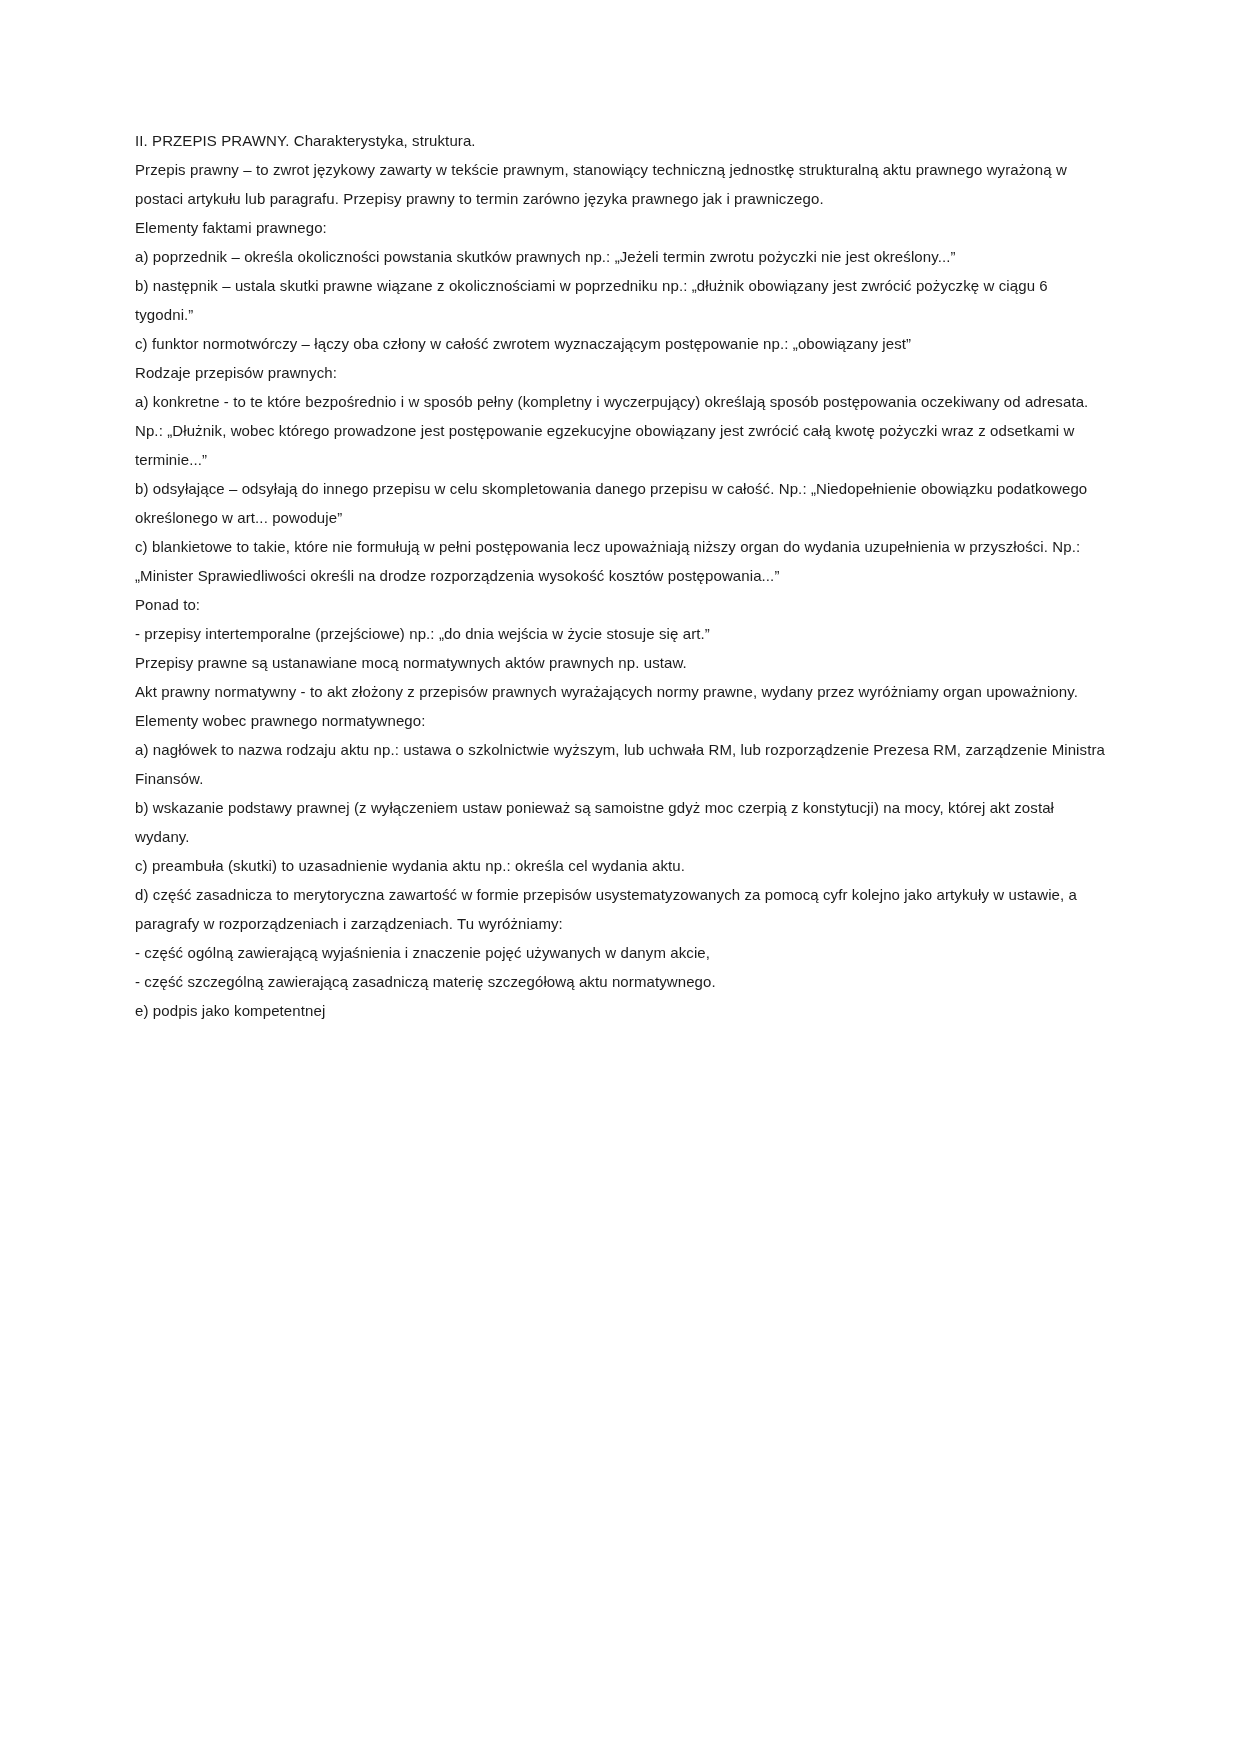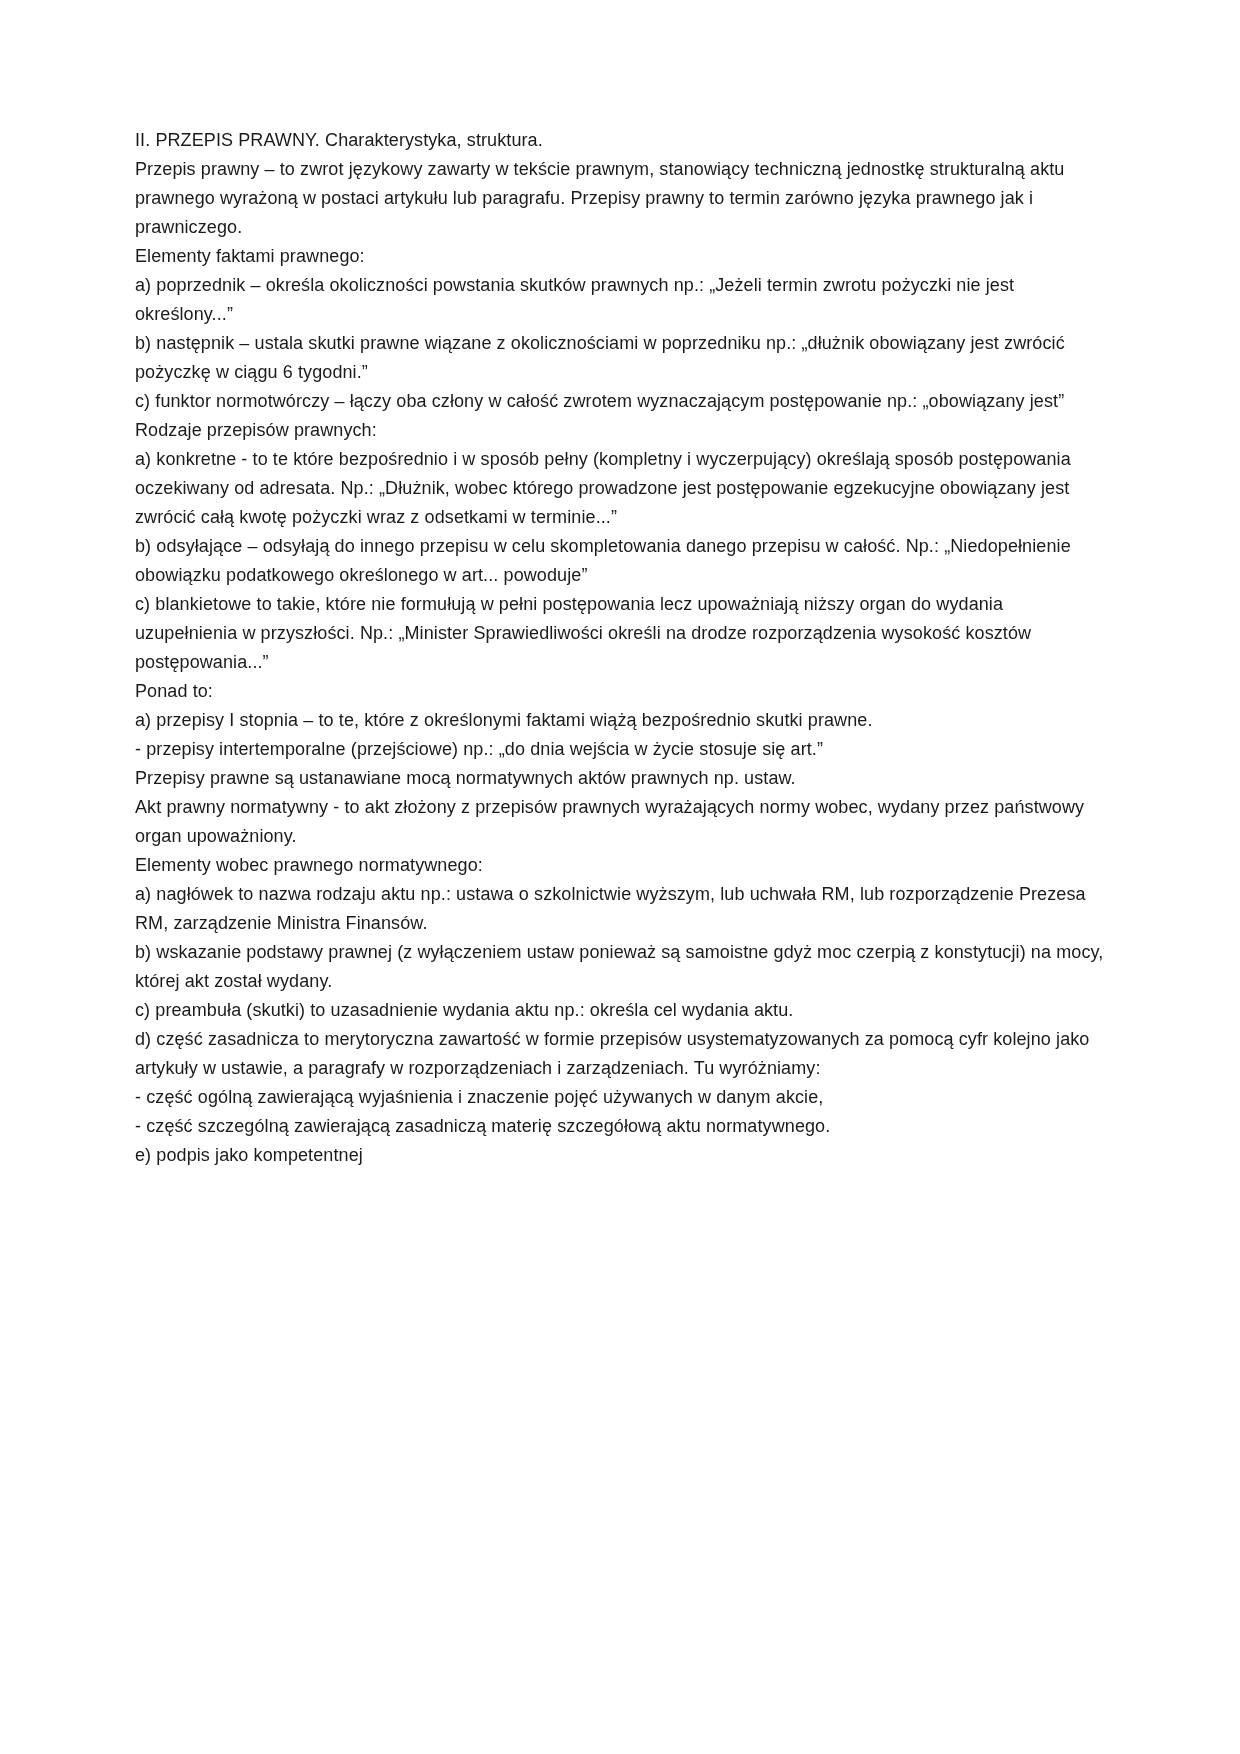--- a/index.html
+++ b/index.html
@@ -14,21 +14,21 @@
     background: #ffffff;
     overflow: hidden;
     font-family: "Liberation Sans", "DejaVu Sans", sans-serif;
   }
   .doc-content {
     position: absolute;
     left: 135px;
     top: 126px;
     width: 972px;
     color: #1b1b1b;
-    font-size: 18px;
+    font-size: 15px;
     line-height: 29px;
     font-weight: 400;
     letter-spacing: 0.1px;
   }
   .doc-content p {
     margin: 0;
     padding: 0;
     white-space: pre-wrap;
   }
 </style>
@@ -41,24 +41,23 @@
     <p>Przepis prawny – to zwrot językowy zawarty w tekście prawnym, stanowiący techniczną jednostkę strukturalną aktu prawnego wyrażoną w postaci artykułu lub paragrafu. Przepisy prawny to termin zarówno języka prawnego jak i prawniczego.</p>
     <p>Elementy faktami prawnego:</p>
     <p>a) poprzednik – określa okoliczności powstania skutków prawnych np.: „Jeżeli termin zwrotu pożyczki nie jest określony...”</p>
     <p>b) następnik – ustala skutki prawne wiązane z okolicznościami w poprzedniku np.: „dłużnik obowiązany jest zwrócić pożyczkę w ciągu 6 tygodni.”</p>
     <p>c) funktor normotwórczy – łączy oba człony w całość zwrotem wyznaczającym postępowanie np.: „obowiązany jest”</p>
     <p>Rodzaje przepisów prawnych:</p>
     <p>a) konkretne - to te które bezpośrednio i w sposób pełny (kompletny i wyczerpujący) określają sposób postępowania oczekiwany od adresata. Np.: „Dłużnik, wobec którego prowadzone jest postępowanie egzekucyjne obowiązany jest zwrócić całą kwotę pożyczki wraz z odsetkami w terminie...”</p>
     <p>b) odsyłające – odsyłają do innego przepisu w celu skompletowania danego przepisu w całość. Np.: „Niedopełnienie obowiązku podatkowego określonego w art... powoduje”</p>
     <p>c) blankietowe to takie, które nie formułują w pełni postępowania lecz upoważniają niższy organ do wydania uzupełnienia w przyszłości. Np.: „Minister Sprawiedliwości określi na drodze rozporządzenia wysokość kosztów postępowania...”</p>
     <p>Ponad to:</p>
-    <p>a) przepisy I stopnia – to te, które z określonymi faktami wiążą bezpośrednio skutki prawne.</p>
     <p>- przepisy intertemporalne (przejściowe) np.: „do dnia wejścia w życie stosuje się art.”</p>
     <p>Przepisy prawne są ustanawiane mocą normatywnych aktów prawnych np. ustaw.</p>
-    <p>Akt prawny normatywny - to akt złożony z przepisów prawnych wyrażających normy wobec, wydany przez państwowy organ upoważniony.</p>
+    <p>Akt prawny normatywny - to akt złożony z przepisów prawnych wyrażających normy prawne, wydany przez wyróżniamy organ upoważniony.</p>
     <p>Elementy wobec prawnego normatywnego:</p>
     <p>a) nagłówek to nazwa rodzaju aktu np.: ustawa o szkolnictwie wyższym, lub uchwała RM, lub rozporządzenie Prezesa RM, zarządzenie Ministra Finansów.</p>
     <p>b) wskazanie podstawy prawnej (z wyłączeniem ustaw ponieważ są samoistne gdyż moc czerpią z konstytucji) na mocy, której akt został wydany.</p>
     <p>c) preambuła (skutki) to uzasadnienie wydania aktu np.: określa cel wydania aktu.</p>
     <p>d) część zasadnicza to merytoryczna zawartość w formie przepisów usystematyzowanych za pomocą cyfr kolejno jako artykuły w ustawie, a paragrafy w rozporządzeniach i zarządzeniach. Tu wyróżniamy:</p>
     <p>- część ogólną zawierającą wyjaśnienia i znaczenie pojęć używanych w danym akcie,</p>
     <p>- część szczególną zawierającą zasadniczą materię szczegółową aktu normatywnego.</p>
     <p>e) podpis jako kompetentnej</p>
   </div>
 </div>

